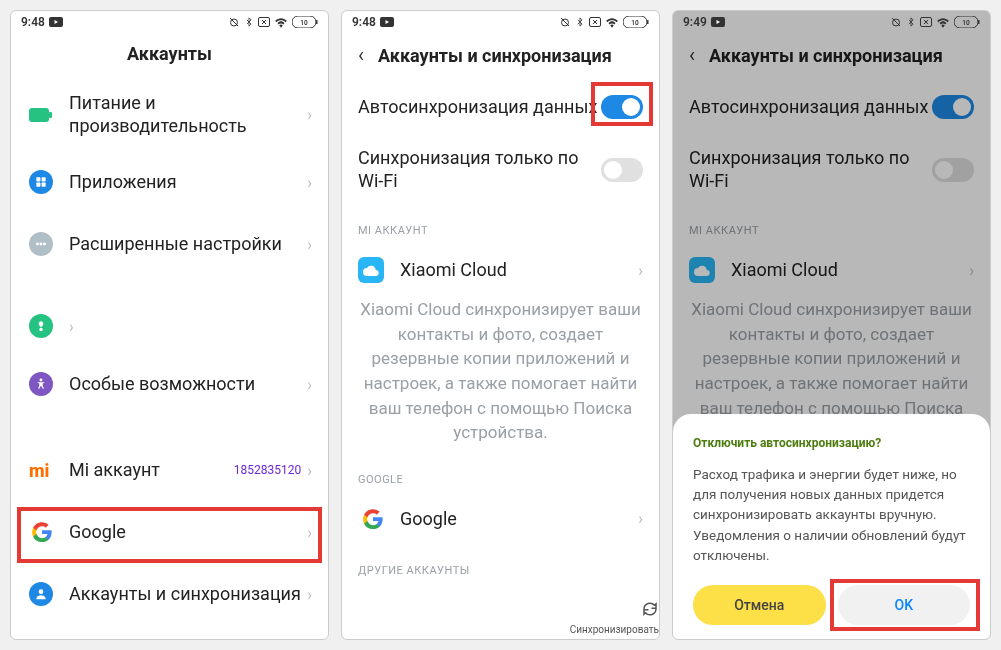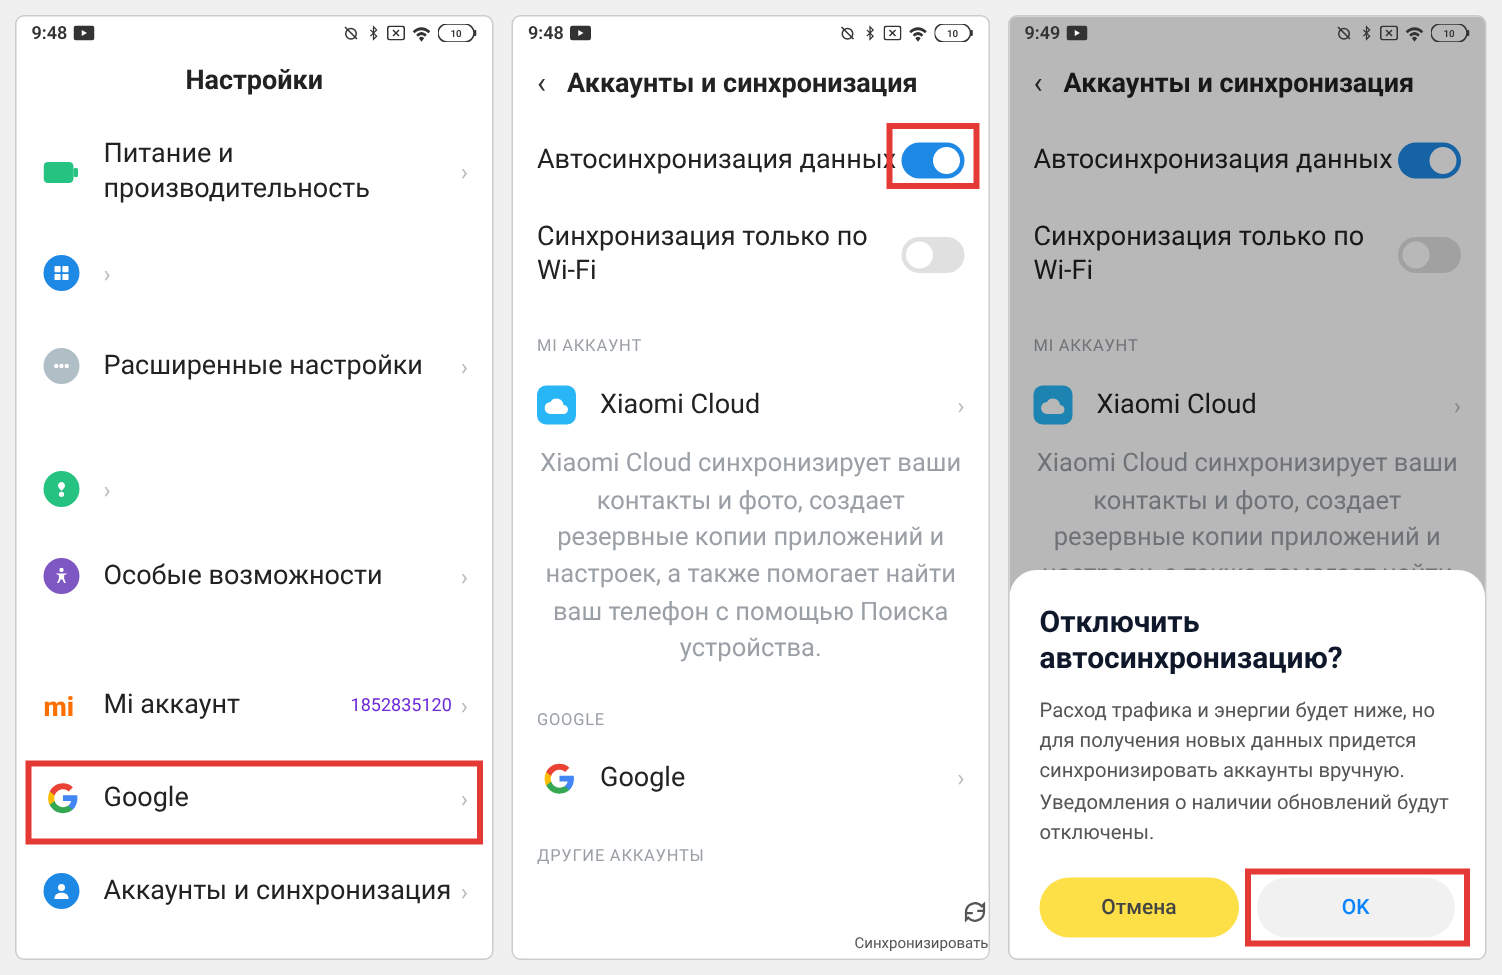--- a/index.html
+++ b/index.html
@@ -153,23 +153,23 @@
     position: absolute;
     bottom: 0;
     left: 0;
     right: 0;
     background: #fff;
     border-radius: 18px 18px 0 0;
     padding: 22px 20px 14px;
     z-index: 10;
   }
   .dialog-title {
-    font-size: 20px;
+    font-size: 12px;
     font-weight: 700;
-    color: #0f172a;
+    color: #4d7c0f;
     margin-bottom: 14px;
   }
   .dialog-body {
     font-size: 13.5px;
     color: #555;
     line-height: 1.5;
     margin-bottom: 20px;
   }
   .dialog-buttons {
     display: flex;
@@ -231,21 +231,21 @@
         <svg width="26" height="12" viewBox="0 0 52 24">
             <rect x="0" y="0" width="48" height="24" rx="12" fill="none" stroke="#333" stroke-width="2"></rect>
             <rect x="48" y="8" width="3" height="8" rx="1" fill="#333"></rect>
             <text x="24" y="17" font-size="13" text-anchor="middle" fill="#333" font-weight="600">10</text>
           </svg>
       </span>
     </div>
   </div>
 
   <div class="header center">
-    <h1>Настройки</h1>
+    <h1>Аккаунты</h1>
   </div>
 
   <div class="content">
     <div class="list-item">
       <div class="icon-box">
           <svg width="24" height="14" viewBox="0 0 24 14">
             <rect width="20" height="14" rx="3" fill="#26c281"></rect>
             <rect x="20" y="4" width="3" height="6" rx="1" fill="#26c281"></rect>
           </svg>
         </div>
@@ -256,20 +256,21 @@
       <div class="icon-box">
           <div class="ci" style="background:#1e88e5">
             <svg viewBox="0 0 24 24" fill="#fff">
               <rect x="4" y="4" width="7" height="7" rx="1"></rect>
               <rect x="13" y="4" width="7" height="7" rx="1"></rect>
               <rect x="4" y="13" width="7" height="7" rx="1"></rect>
               <rect x="13" y="13" width="7" height="7" rx="1"></rect>
             </svg>
           </div>
         </div>
+      <div class="row-label">Приложения</div>
       <span class="chevron">›</span>
     </div>
     <div class="list-item tall">
       <div class="icon-box">
           <div class="ci" style="background:#b0bec5">
             <svg viewBox="0 0 24 24" fill="#fff">
               <circle cx="6" cy="12" r="2.5"></circle>
               <circle cx="12" cy="12" r="2.5"></circle>
               <circle cx="18" cy="12" r="2.5"></circle>
             </svg>

